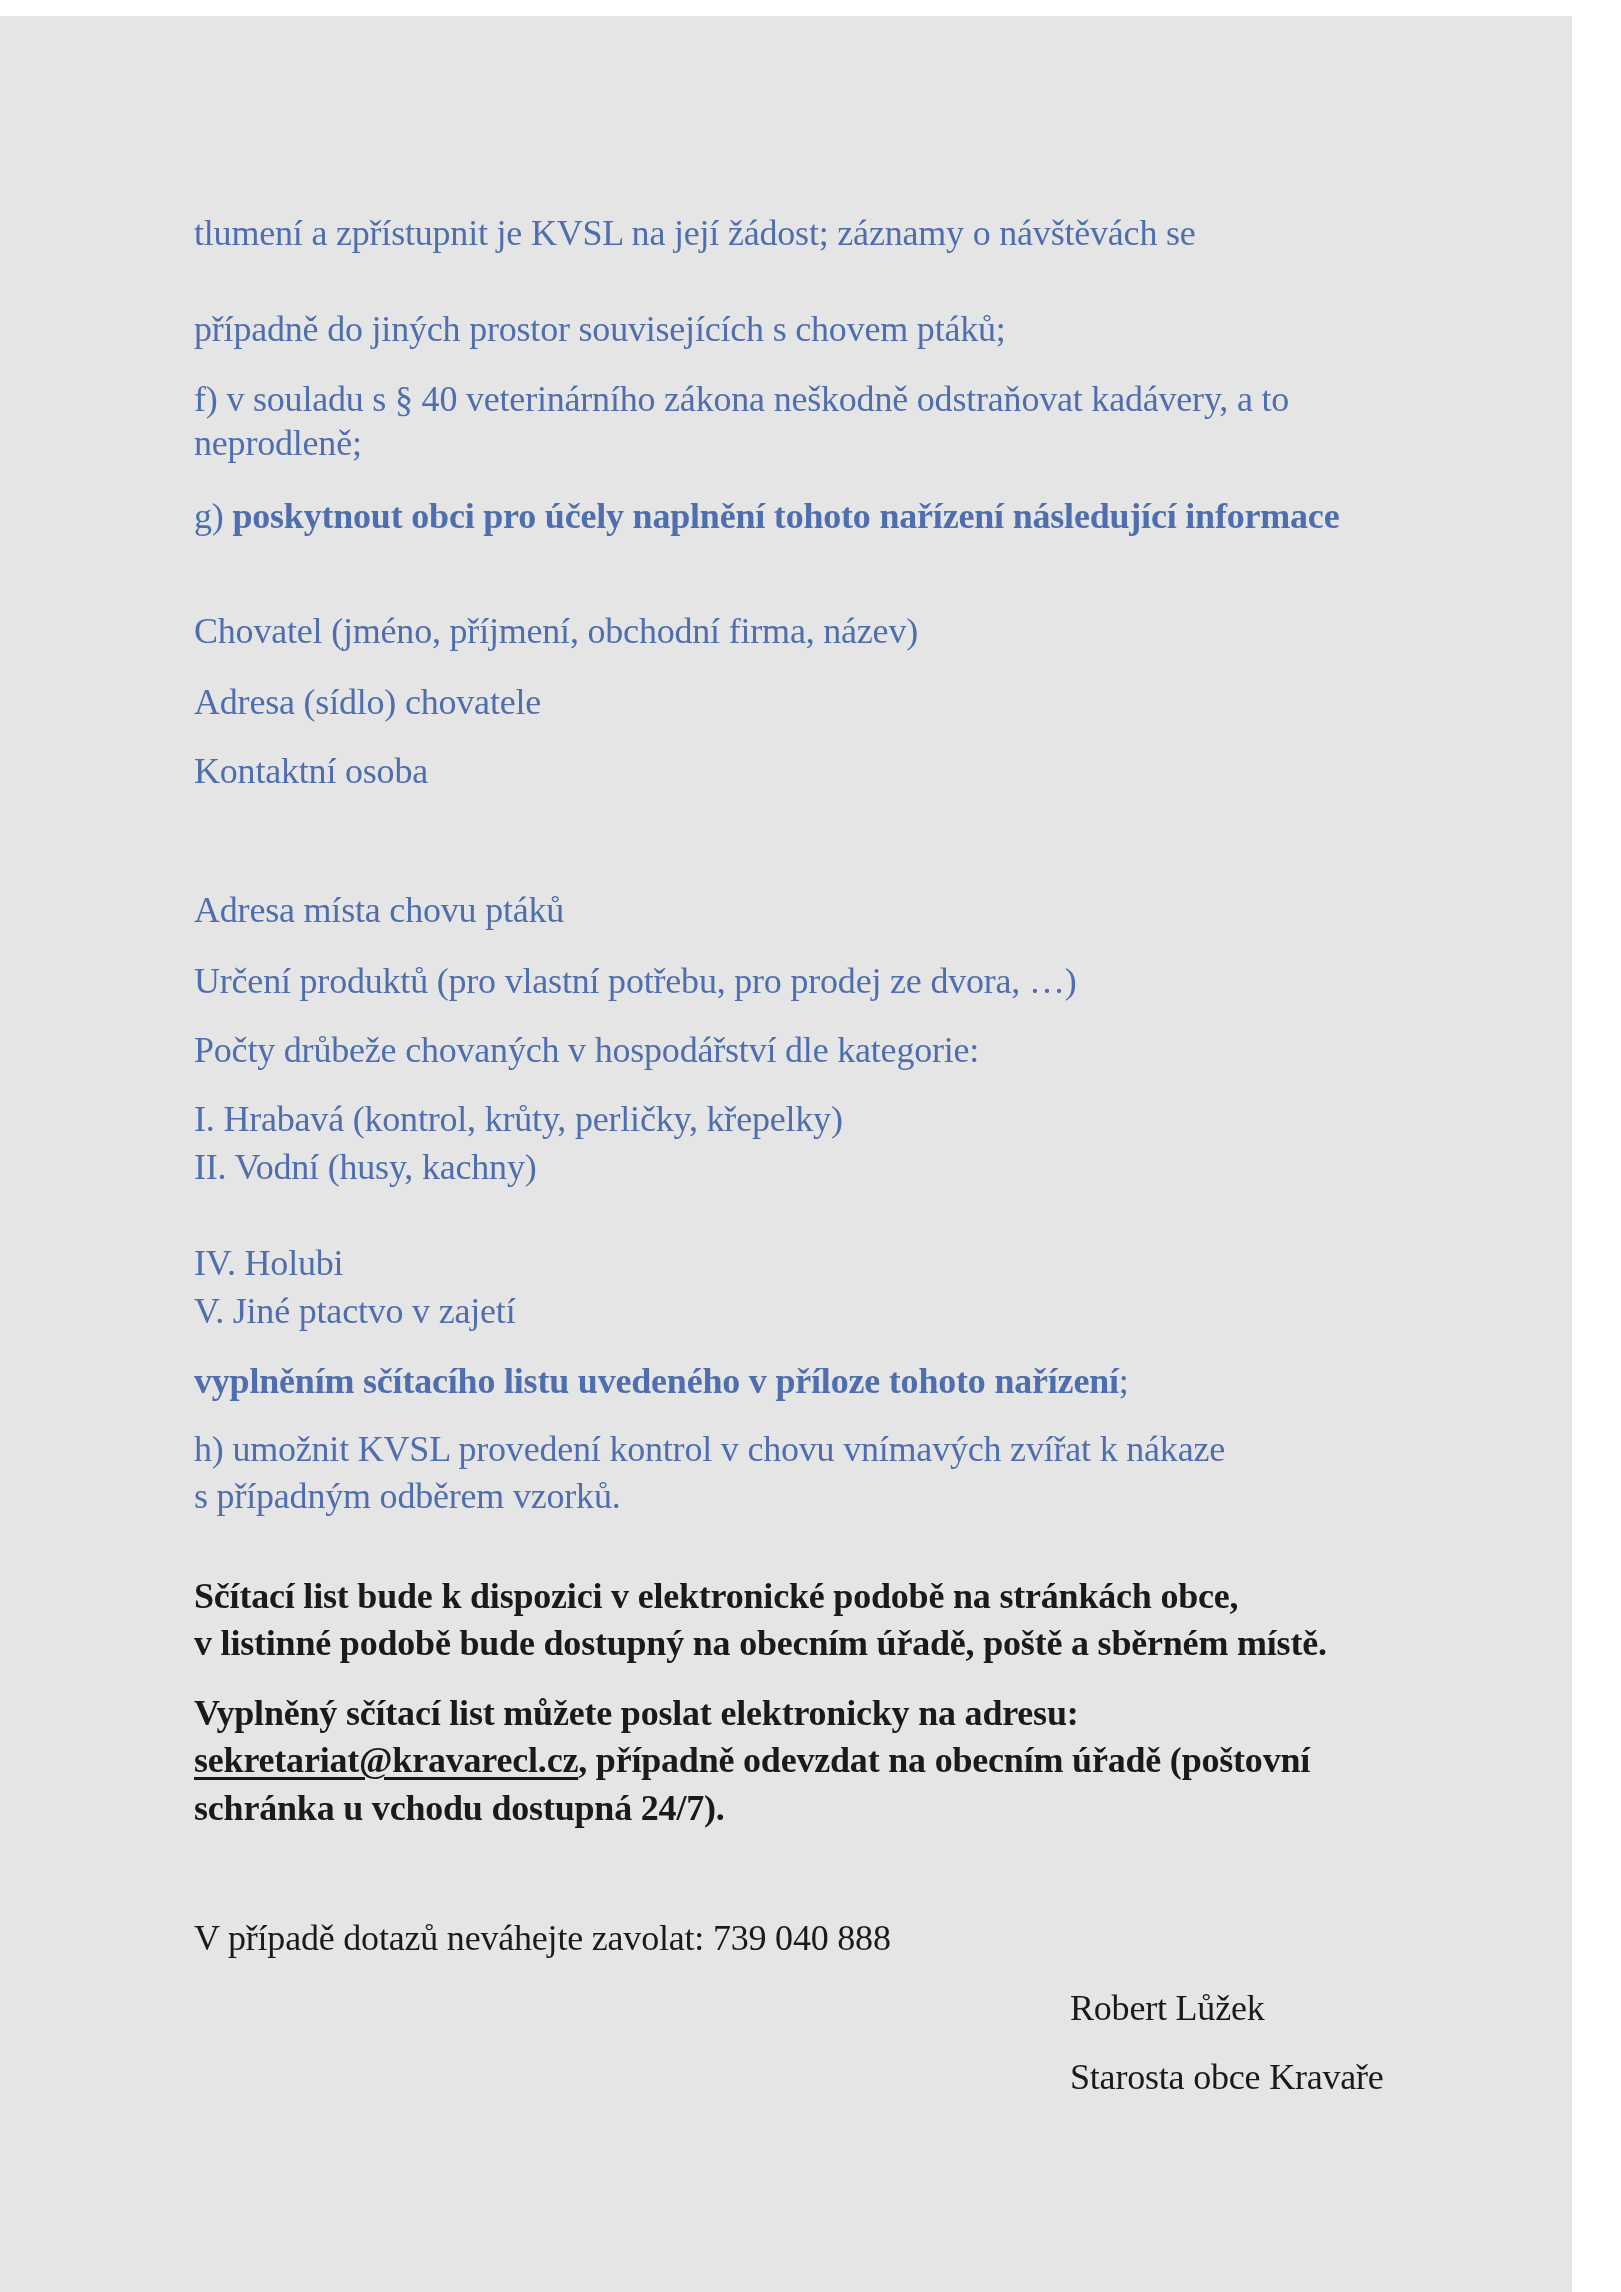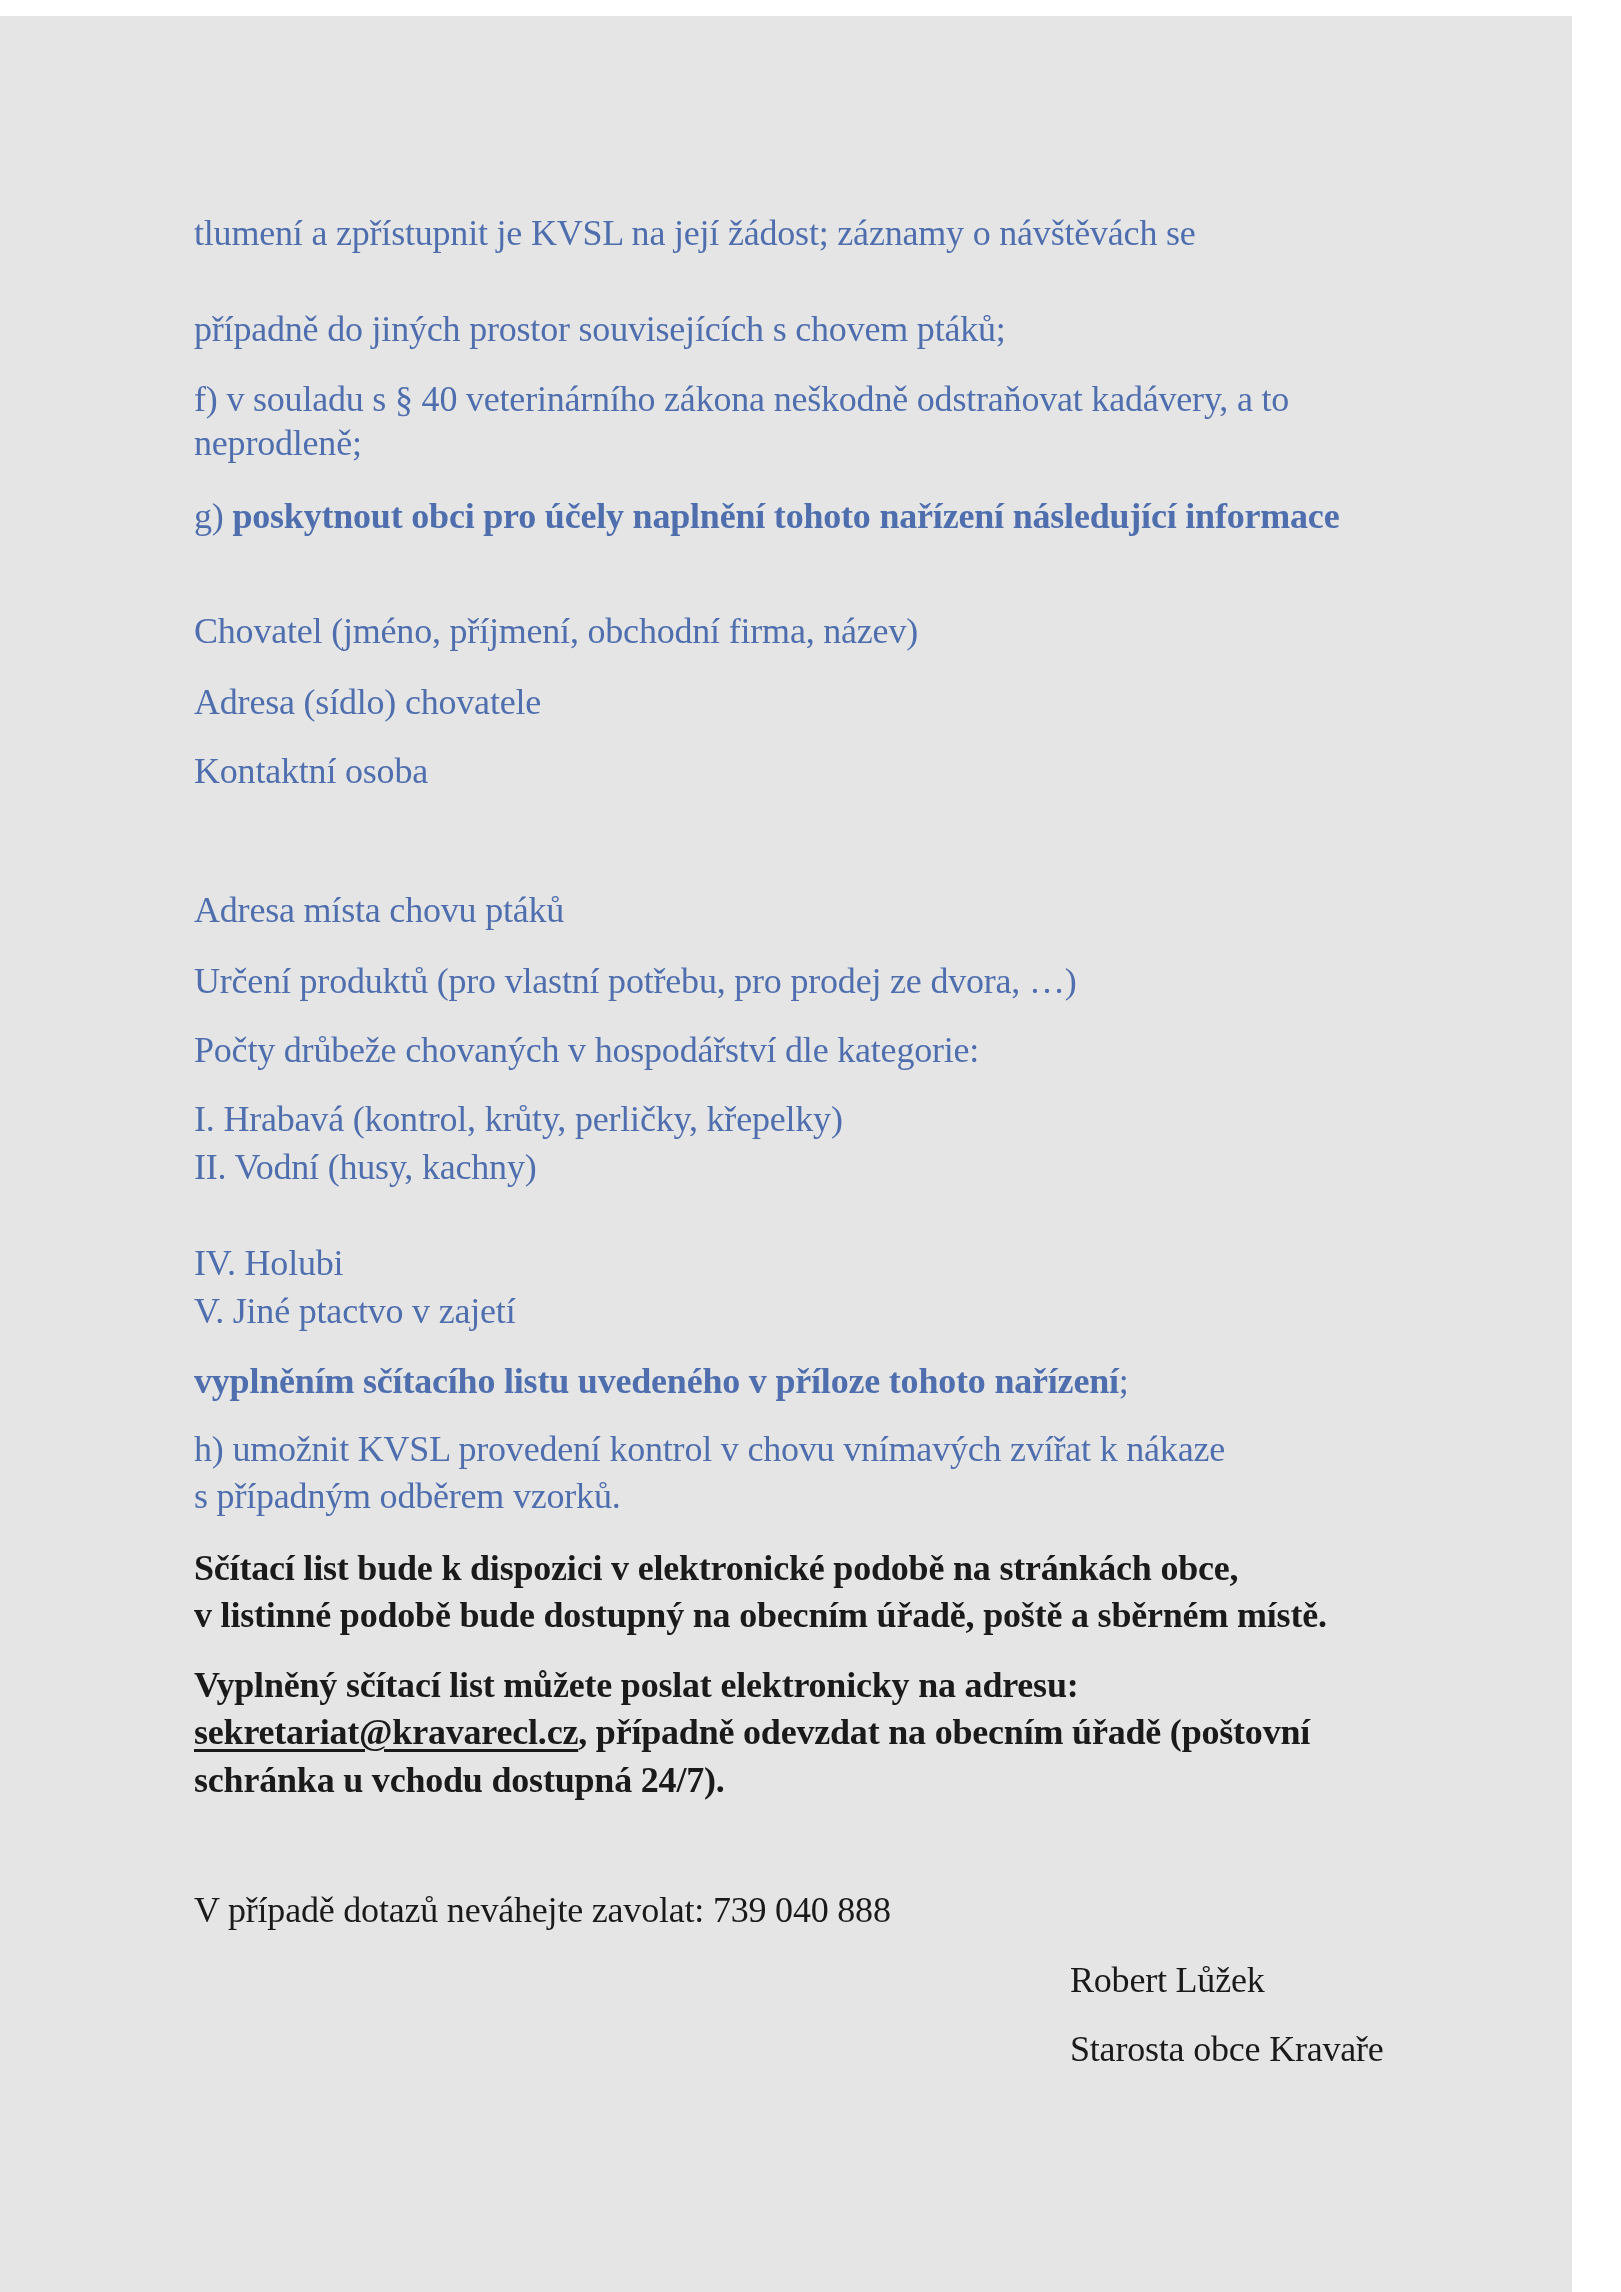--- a/index.html
+++ b/index.html
@@ -2,21 +2,21 @@
 <html><head>
 <meta charset="utf-8">
 <style>
   html, body { margin: 0; padding: 0; background: #ffffff; }
   body { width: 1621px; height: 2293px; position: relative; overflow: hidden;
          font-family: "Liberation Serif", "DejaVu Serif", serif; }
   .page { position: absolute; left: 0; top: 16px; width: 1572px; height: 2293px; background: #e5e5e5; }
   .ln { position: absolute; left: 194px; white-space: nowrap; font-size: 36px; line-height: 43px;
         letter-spacing: -0.2px; }
   .blue { color: #4f6eae; }
-  .black { color: #1a1a1a; }
+  .black { color: #1a1a1a; margin-top: 28px; }
   .bold { font-weight: bold; }
   .red { color: #e3262b; }
   .u { text-decoration: underline; text-decoration-thickness: 2.9px; text-underline-offset: 4.9px; }
   .sig { left: 1070px; }
 </style>
 </head>
 <body>
 
 <div class="page">
 

